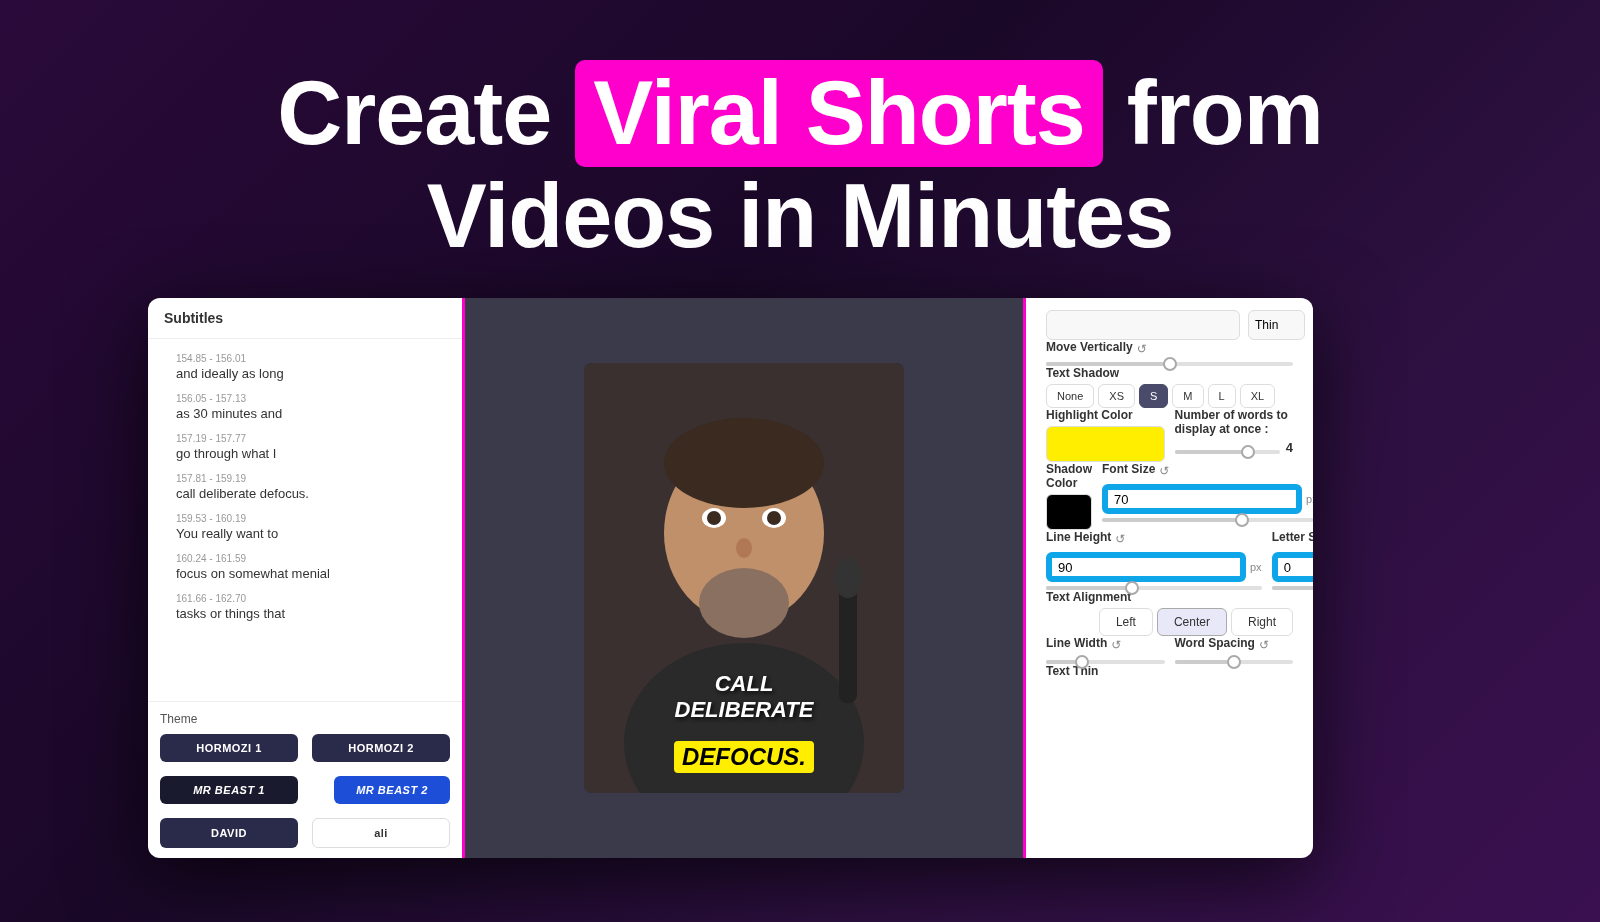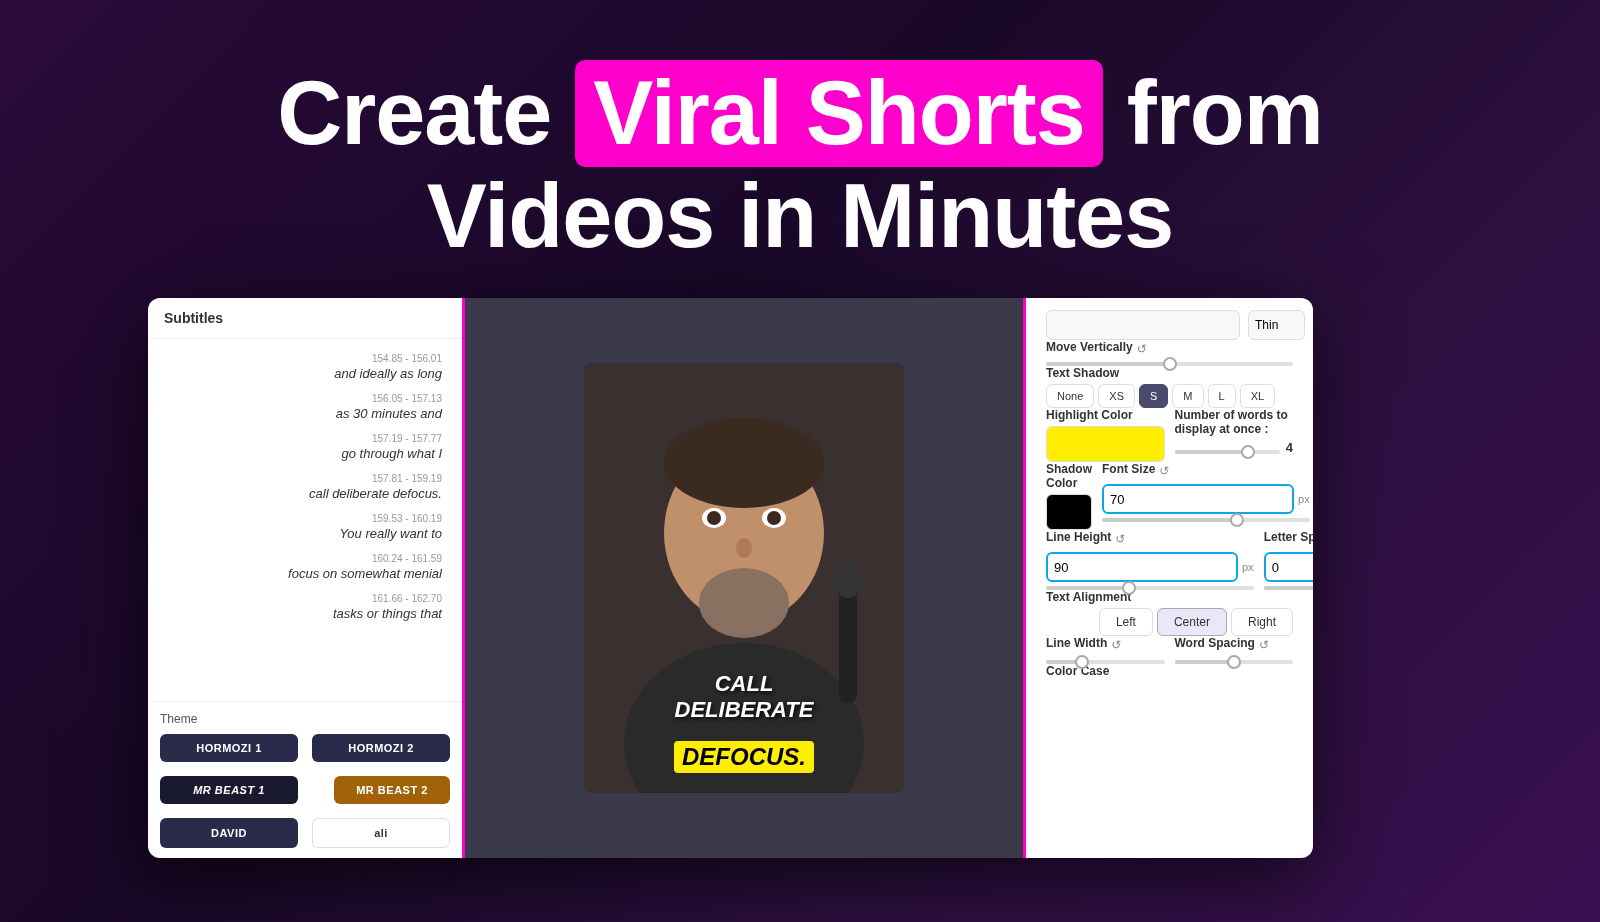--- a/index.html
+++ b/index.html
@@ -58,36 +58,34 @@
     .subtitles-header {
       padding: 12px 16px;
       font-size: 14px;
       font-weight: 600;
       color: #333;
       border-bottom: 1px solid #eee;
     }
     .subtitles-list {
       flex: 1;
       overflow-y: auto;
-      padding: 8px 4px;
-      text-align: right;
+      padding: 8px 12px;
     }
     .subtitle-item {
       padding: 6px 16px;
       cursor: pointer;
     }
     .subtitle-time {
       font-size: 10px;
       color: #999;
       margin-bottom: 2px;
     }
     .subtitle-text {
       font-size: 13px;
       color: #333;
-      font-style: italic;
     }
     .theme-section {
       padding: 10px 12px;
       border-top: 1px solid #eee;
     }
     .theme-label {
       font-size: 12px;
       color: #555;
       margin-bottom: 8px;
       font-weight: 500;
@@ -103,21 +101,21 @@
       font-size: 11px;
       font-weight: 700;
       text-align: center;
       cursor: pointer;
       letter-spacing: 0.5px;
       border: none;
     }
     .theme-hormozi1 { background: #2a2a4a; color: white; }
     .theme-hormozi2 { background: #2a2a4a; color: white; }
     .theme-mrbeast1 { background: #1a1a2e; color: white; font-style: italic; }
-    .theme-mrbeast2 { background: #a16207; color: white; font-weight: 900; margin-left: 22px; }
+    .theme-mrbeast2 { background: #1d4ed8; color: white; font-style: italic; font-weight: 900; margin-left: 22px; }
     .theme-david { background: #2a2a4a; color: white; }
     .theme-ali { background: white; color: #333; border: 1px solid #ddd; }
 
     
     .pink-line {
       width: 3px;
       background: #ff00cc;
       flex-shrink: 0;
     }
 
@@ -284,21 +282,21 @@
 
     .number-input-row {
       display: flex;
       align-items: center;
       gap: 4px;
       margin-top: 4px;
     }
     .number-input {
       flex: 1;
       height: 30px;
-      border: 2px solid #0ea5e9;
+      border: 6px solid #0ea5e9;
       border-radius: 6px;
       padding: 0 6px;
       font-size: 13px;
     }
     .px-label {
       font-size: 11px;
       color: #888;
     }
 
     .alignment-buttons {
@@ -569,18 +567,18 @@
           <span class="refresh-icon">↺</span>
         </div>
         <div class="slider-row" style="margin-top:6px;">
           <div class="slider-fill" style="width:50%"></div>
           <div class="slider-thumb" style="left:50%"></div>
         </div>
       </div>
     </div>
 
     <div>
-      <div class="section-label">Color Case</div>
+      <div class="section-label">Text Thin</div>
     </div>
 
   </div>
 
 </div>
 
 </body></html>

